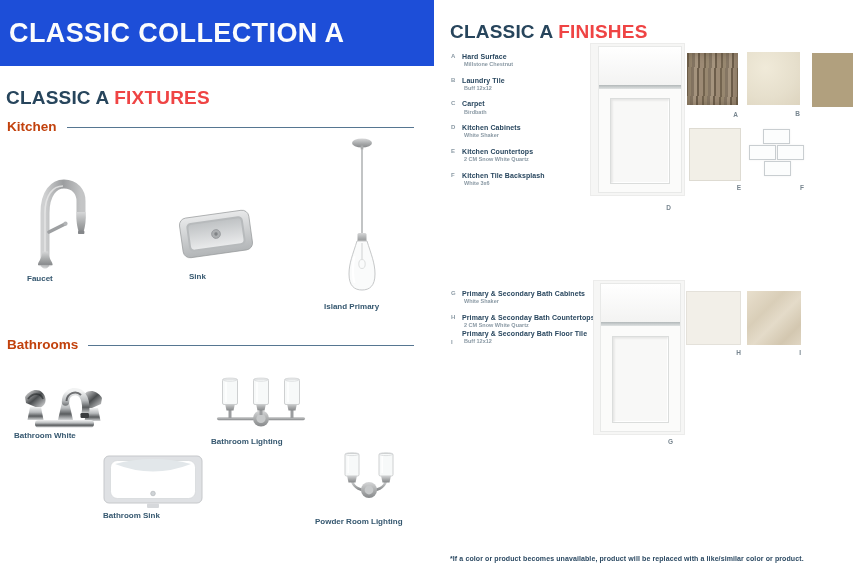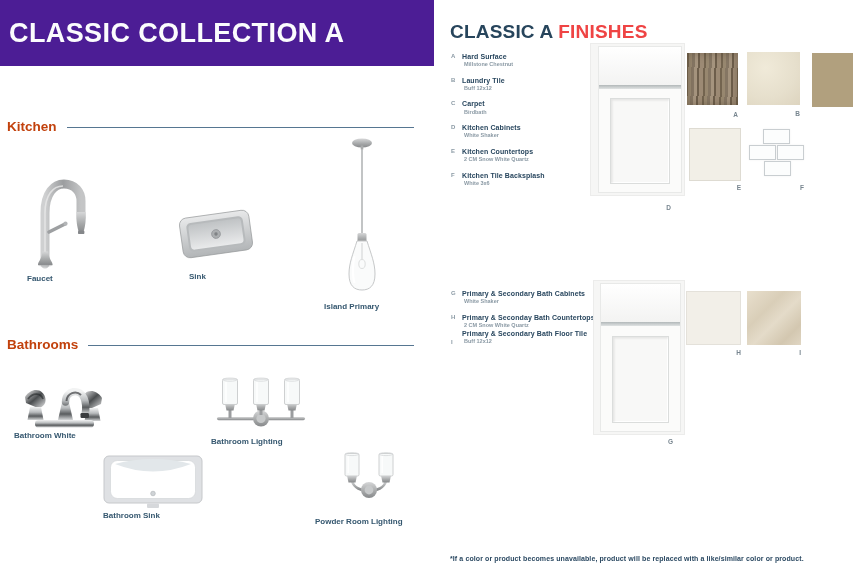--- a/index.html
+++ b/index.html
@@ -1,19 +1,19 @@
 <!DOCTYPE html>
 <html><head>
 <meta charset="utf-8">
 <style>
   html,body { margin:0; padding:0; background:#ffffff; font-family:"Liberation Sans", sans-serif; }
   .page { position:relative; width:853px; height:569px; background:#fff; overflow:hidden; }
 
   
-  .banner { position:absolute; left:0; top:0; width:434px; height:66px; background:#4c1d95; display:flex; align-items:center; }
+  .banner { position:absolute; left:0; top:0; width:434px; height:66px; background:#1d4ed8; display:flex; align-items:center; }
   .banner-title { color:#fbfcfd; font-size:27px; font-weight:bold; letter-spacing:.4px; padding-left:9px; white-space:nowrap; }
 
   
   .dual-heading { position:absolute; font-size:19px; font-weight:bold; letter-spacing:.2px; white-space:nowrap; }
   .dual-heading .dark { color:#27455c; }
   .dual-heading .light { color:#ef4444; }
   .fixtures-heading { left:6px; top:87px; }
   .finishes-heading { left:450px; top:21px; }
 
   
@@ -136,20 +136,24 @@
           <stop offset=".5" stop-color="#4a4d4f"></stop>
           <stop offset="1" stop-color="#e0e1e2"></stop>
       </linearGradient>
     </defs>
   </svg>
 
   <div class="banner">
     <div class="banner-title">CLASSIC COLLECTION A</div>
   </div>
 
+  <div class="dual-heading fixtures-heading">
+    <span class="dark">CLASSIC A</span>
+    <span class="light">FIXTURES</span>
+  </div>
 
   <div class="section-header kitchen-header">
     <span class="section-title">Kitchen</span>
     <span class="section-rule"></span>
   </div>
 
   <div class="fixture pos-faucet-img">
     <svg width="64" height="104" viewBox="0 0 64 104">
       <path d="M13 97 V46 C13 26 22 17 32 17 C43 17 49 25 49 34 V45" stroke="url(#gnh)" stroke-width="9" fill="none" stroke-linecap="round"></path>
       <path d="M13 94 V46 C13 28 21 19 31 19" stroke="#e8e9e9" stroke-width="1.6" fill="none" opacity=".8"></path>

